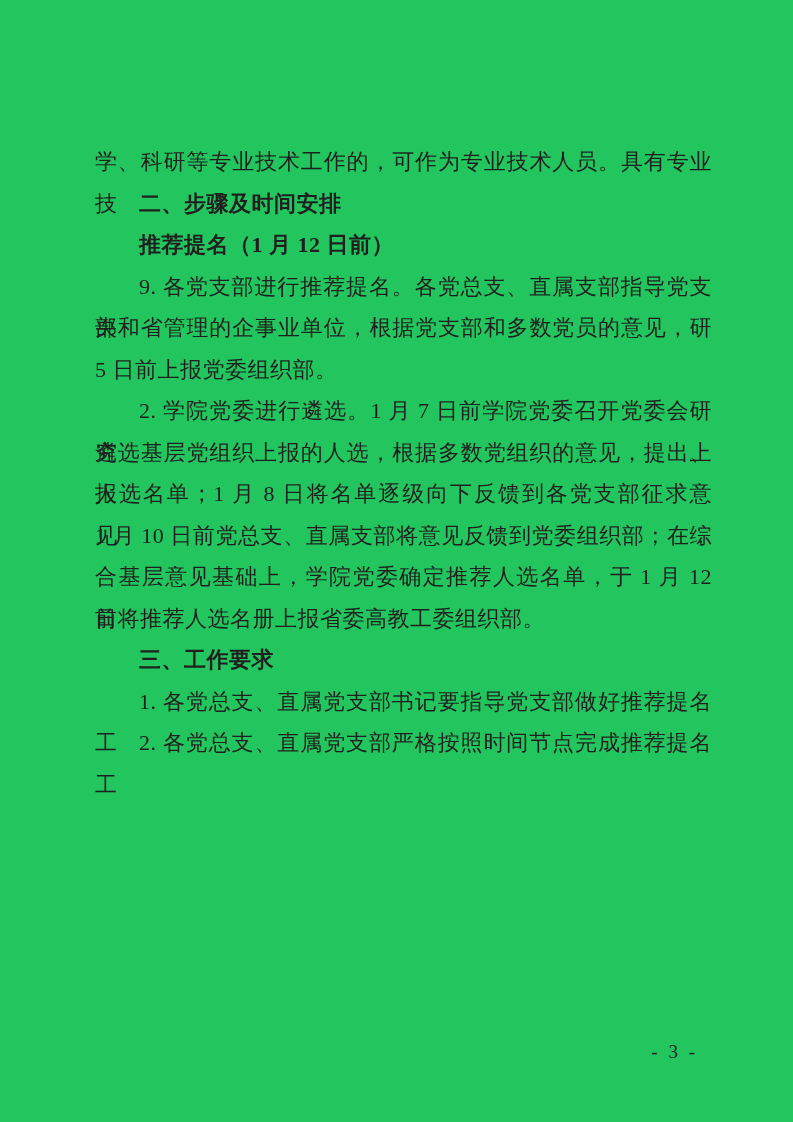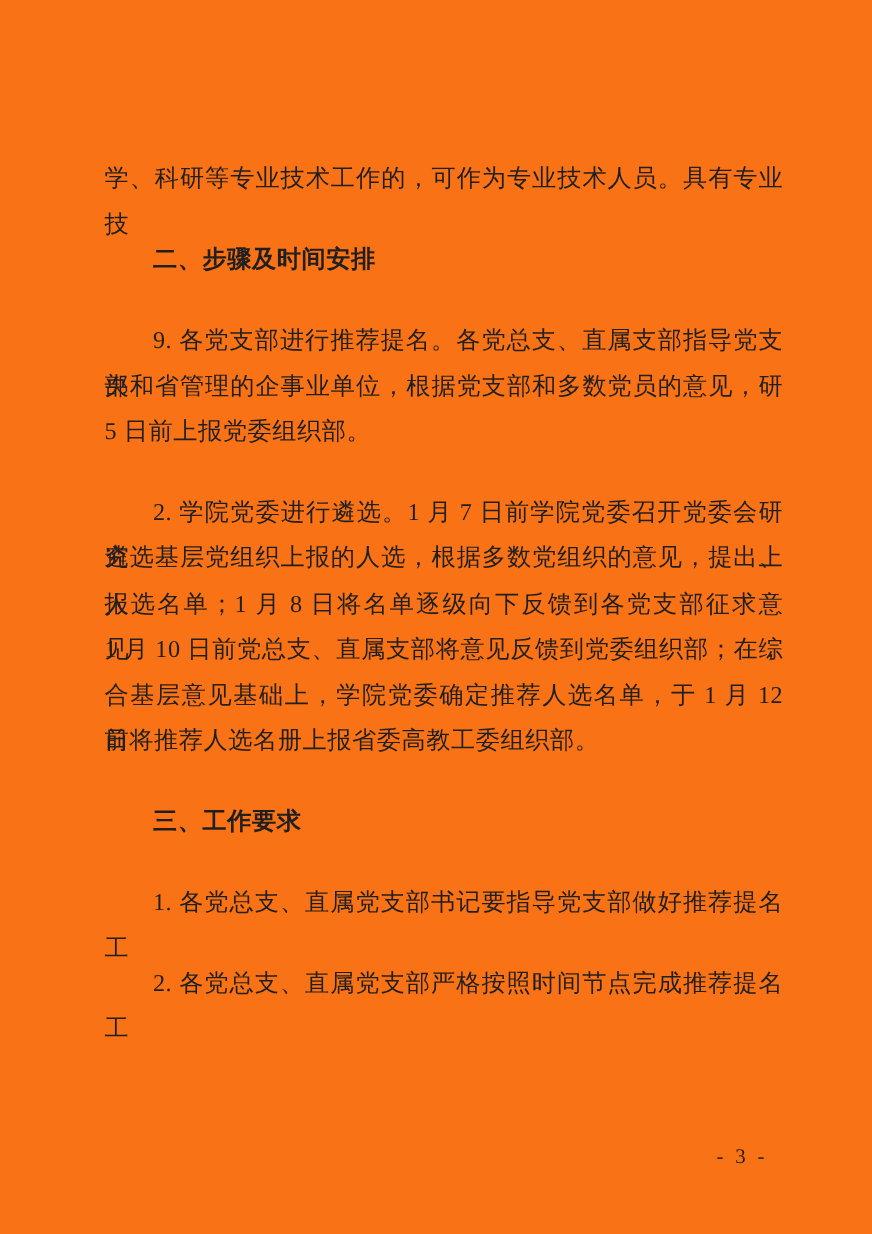--- a/index.html
+++ b/index.html
@@ -1,19 +1,19 @@
 <!DOCTYPE html>
 <html><head>
 <meta charset="utf-8">
 <style>
   html,body { margin:0; padding:0; background:#ffffff; }
   .page {
     position:relative;
     width:793px; height:1122px;
-    background:#f97316;
+    background:#22c55e;
     overflow:hidden;
     font-family:"Liberation Serif","DejaVu Serif",serif;
     color:#1f1f1f;
   }
   .content {
     position:absolute;
     left:95px; top:141px;
     width:617px;
   }
   .line {
@@ -22,21 +22,21 @@
     font-size:22px;
     white-space:nowrap;
     letter-spacing:0.5px;
   }
   .line.fill {
     white-space:normal;
     text-align:justify;
     text-align-last:justify;
     text-justify:inter-character;
   }
-  .line.indent { text-indent:44px;margin-top:32px; }
+  .line.indent { text-indent:44px; }
   .style-body {
     font-family:"Liberation Serif","DejaVu Serif",serif;
     font-weight:400;
   }
   .style-heading-hei {
     font-family:"Liberation Sans","DejaVu Sans",sans-serif;
     font-weight:700;
   }
   .style-heading-song {
     font-family:"Liberation Serif","DejaVu Serif",serif;
@@ -52,20 +52,21 @@
     color:#1f1f1f;
   }
 </style>
 </head>
 <body>
 
 <div class="page">
   <main class="content">
       <div class="line style-body fill">学、科研等专业技术工作的，可作为专业技术人员。具有专业技</div>
       <div class="line style-heading-hei indent">二、步骤及时间安排</div>
+      <div class="line style-heading-song indent">推荐提名（1 月 12 日前）</div>
       <div class="line style-body indent fill">9. 各党支部进行推荐提名。各党总支、直属支部指导党支部</div>
       <div class="line style-body fill">央和省管理的企事业单位，根据党支部和多数党员的意见，研</div>
       <div class="line style-body">5 日前上报党委组织部。</div>
       <div class="line style-body indent fill">2. 学院党委进行遴选。1 月 7 日前学院党委召开党委会研究、</div>
       <div class="line style-body fill">遴选基层党组织上报的人选，根据多数党组织的意见，提出上报</div>
       <div class="line style-body fill">人选名单；1 月 8 日将名单逐级向下反馈到各党支部征求意见，</div>
       <div class="line style-body fill">1 月 10 日前党总支、直属支部将意见反馈到党委组织部；在综</div>
       <div class="line style-body fill">合基层意见基础上，学院党委确定推荐人选名单，于 1 月 12 日</div>
       <div class="line style-body">前将推荐人选名册上报省委高教工委组织部。</div>
       <div class="line style-heading-hei indent">三、工作要求</div>

